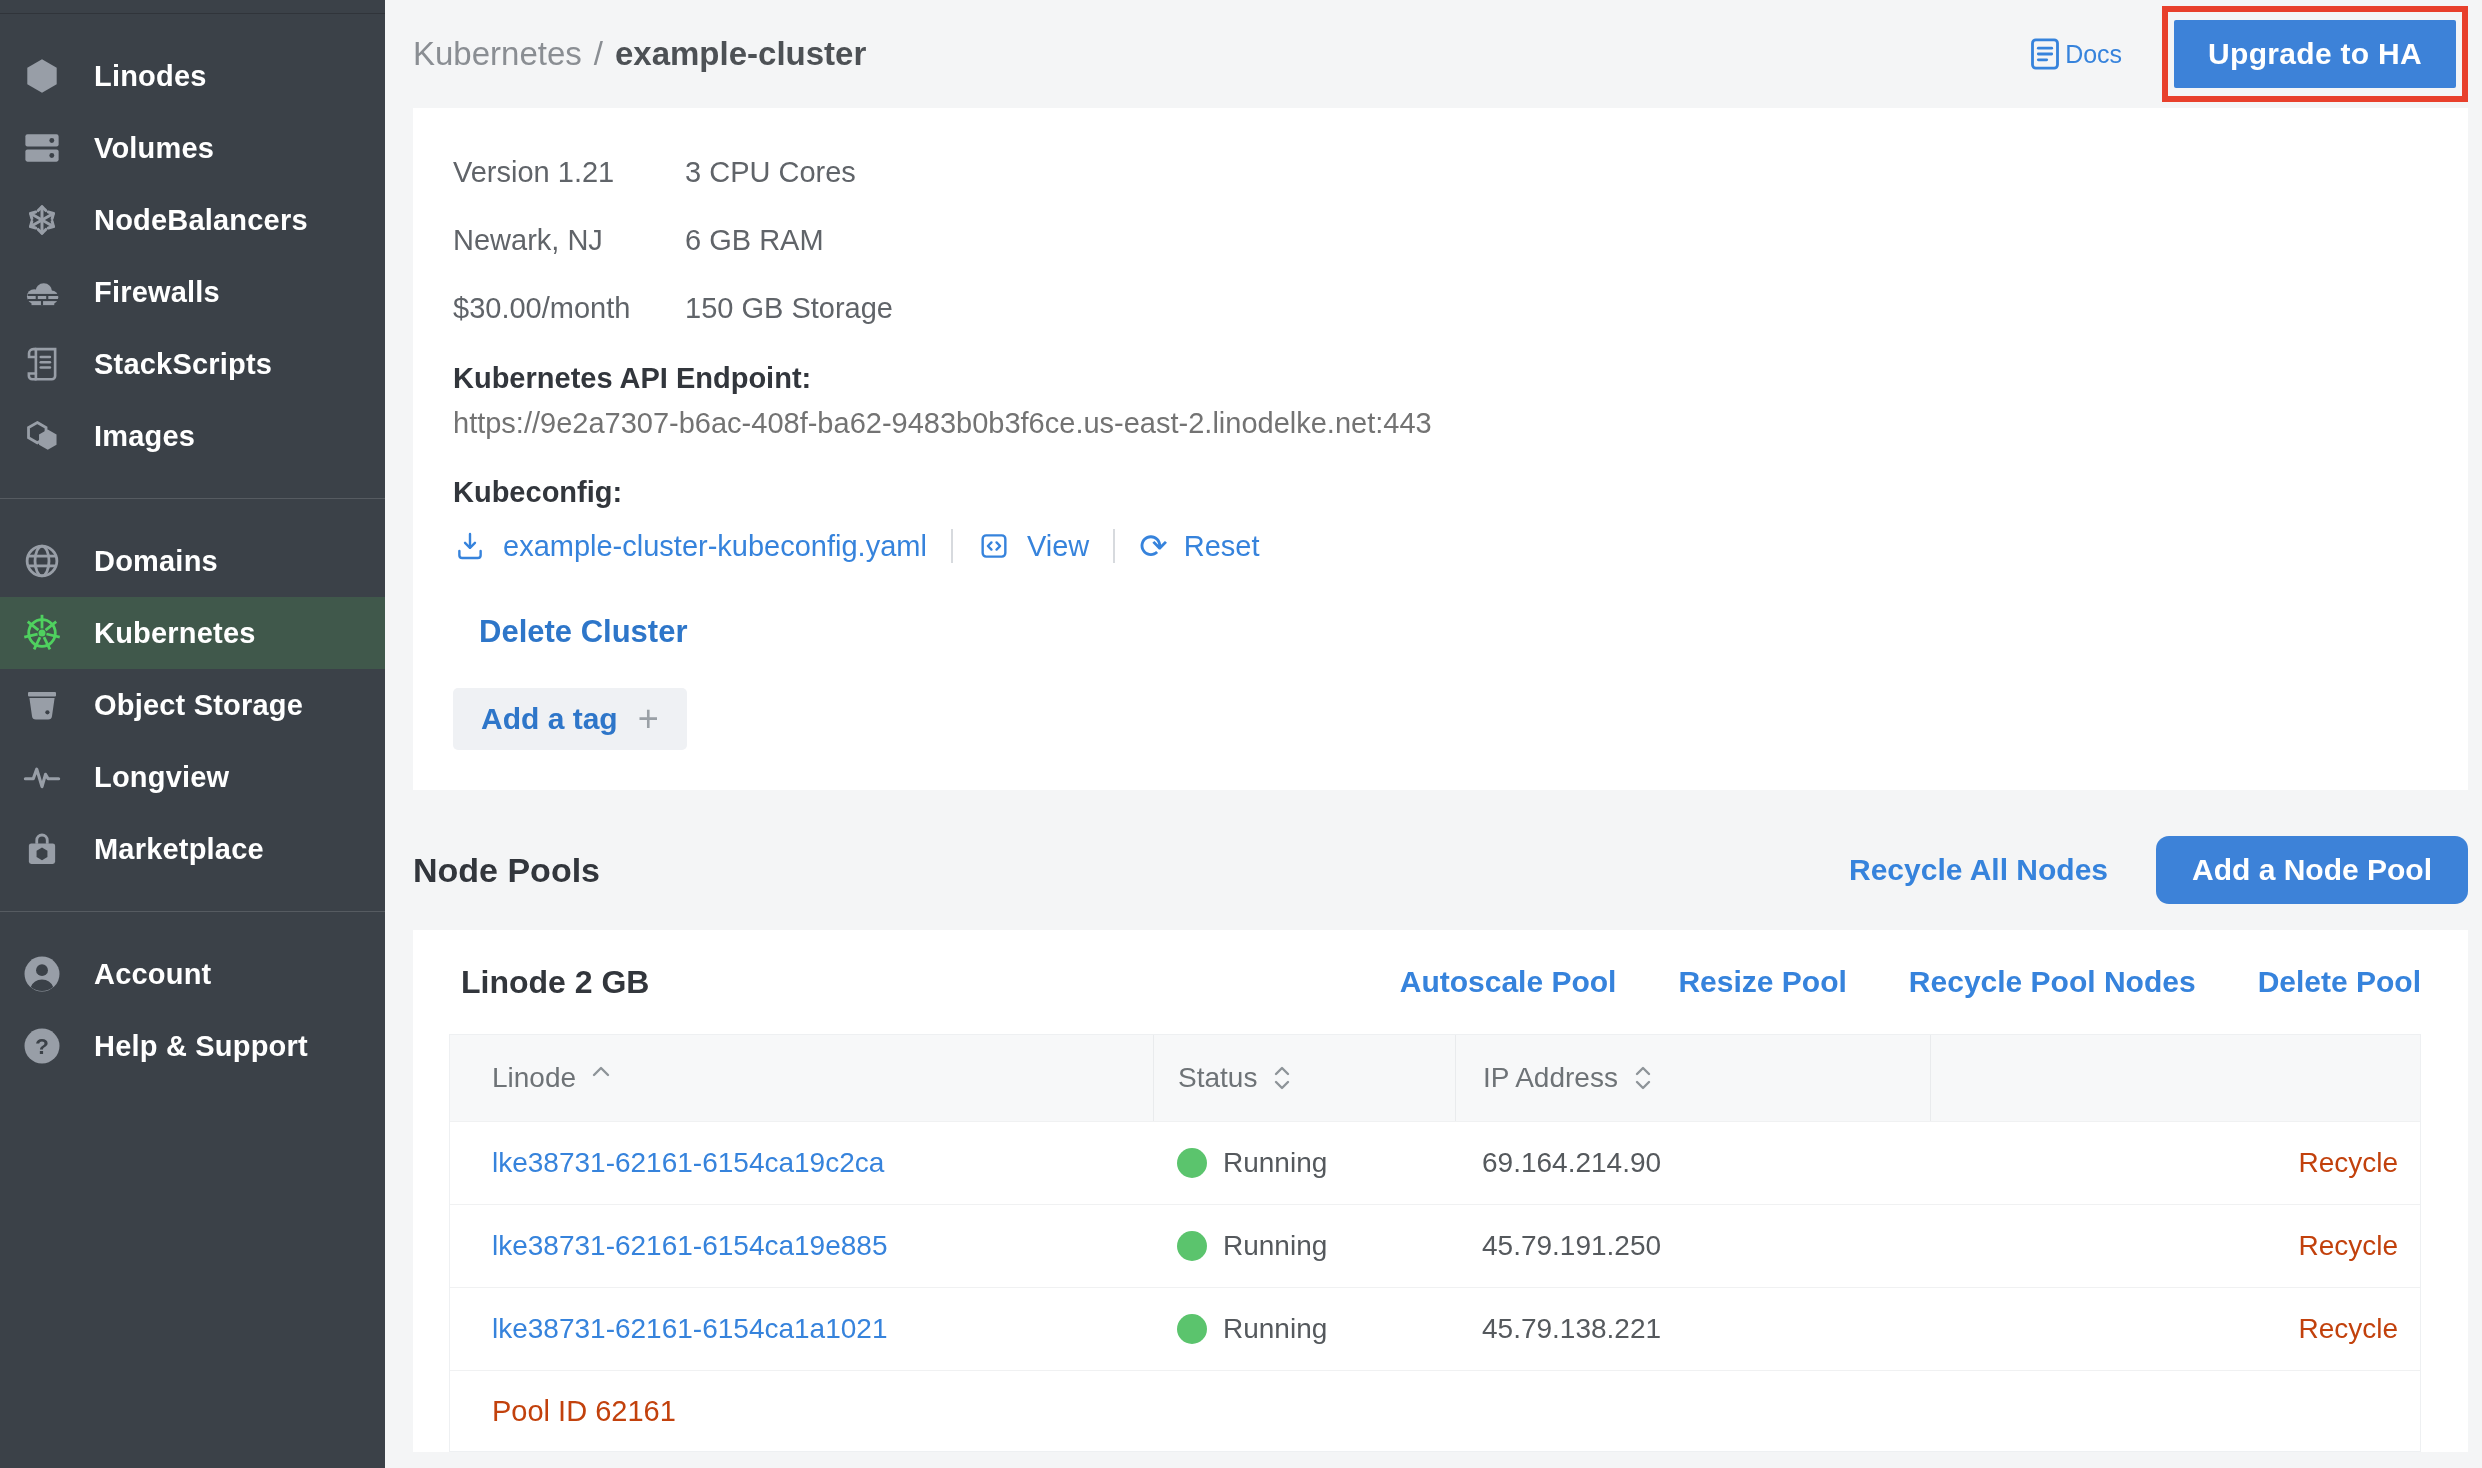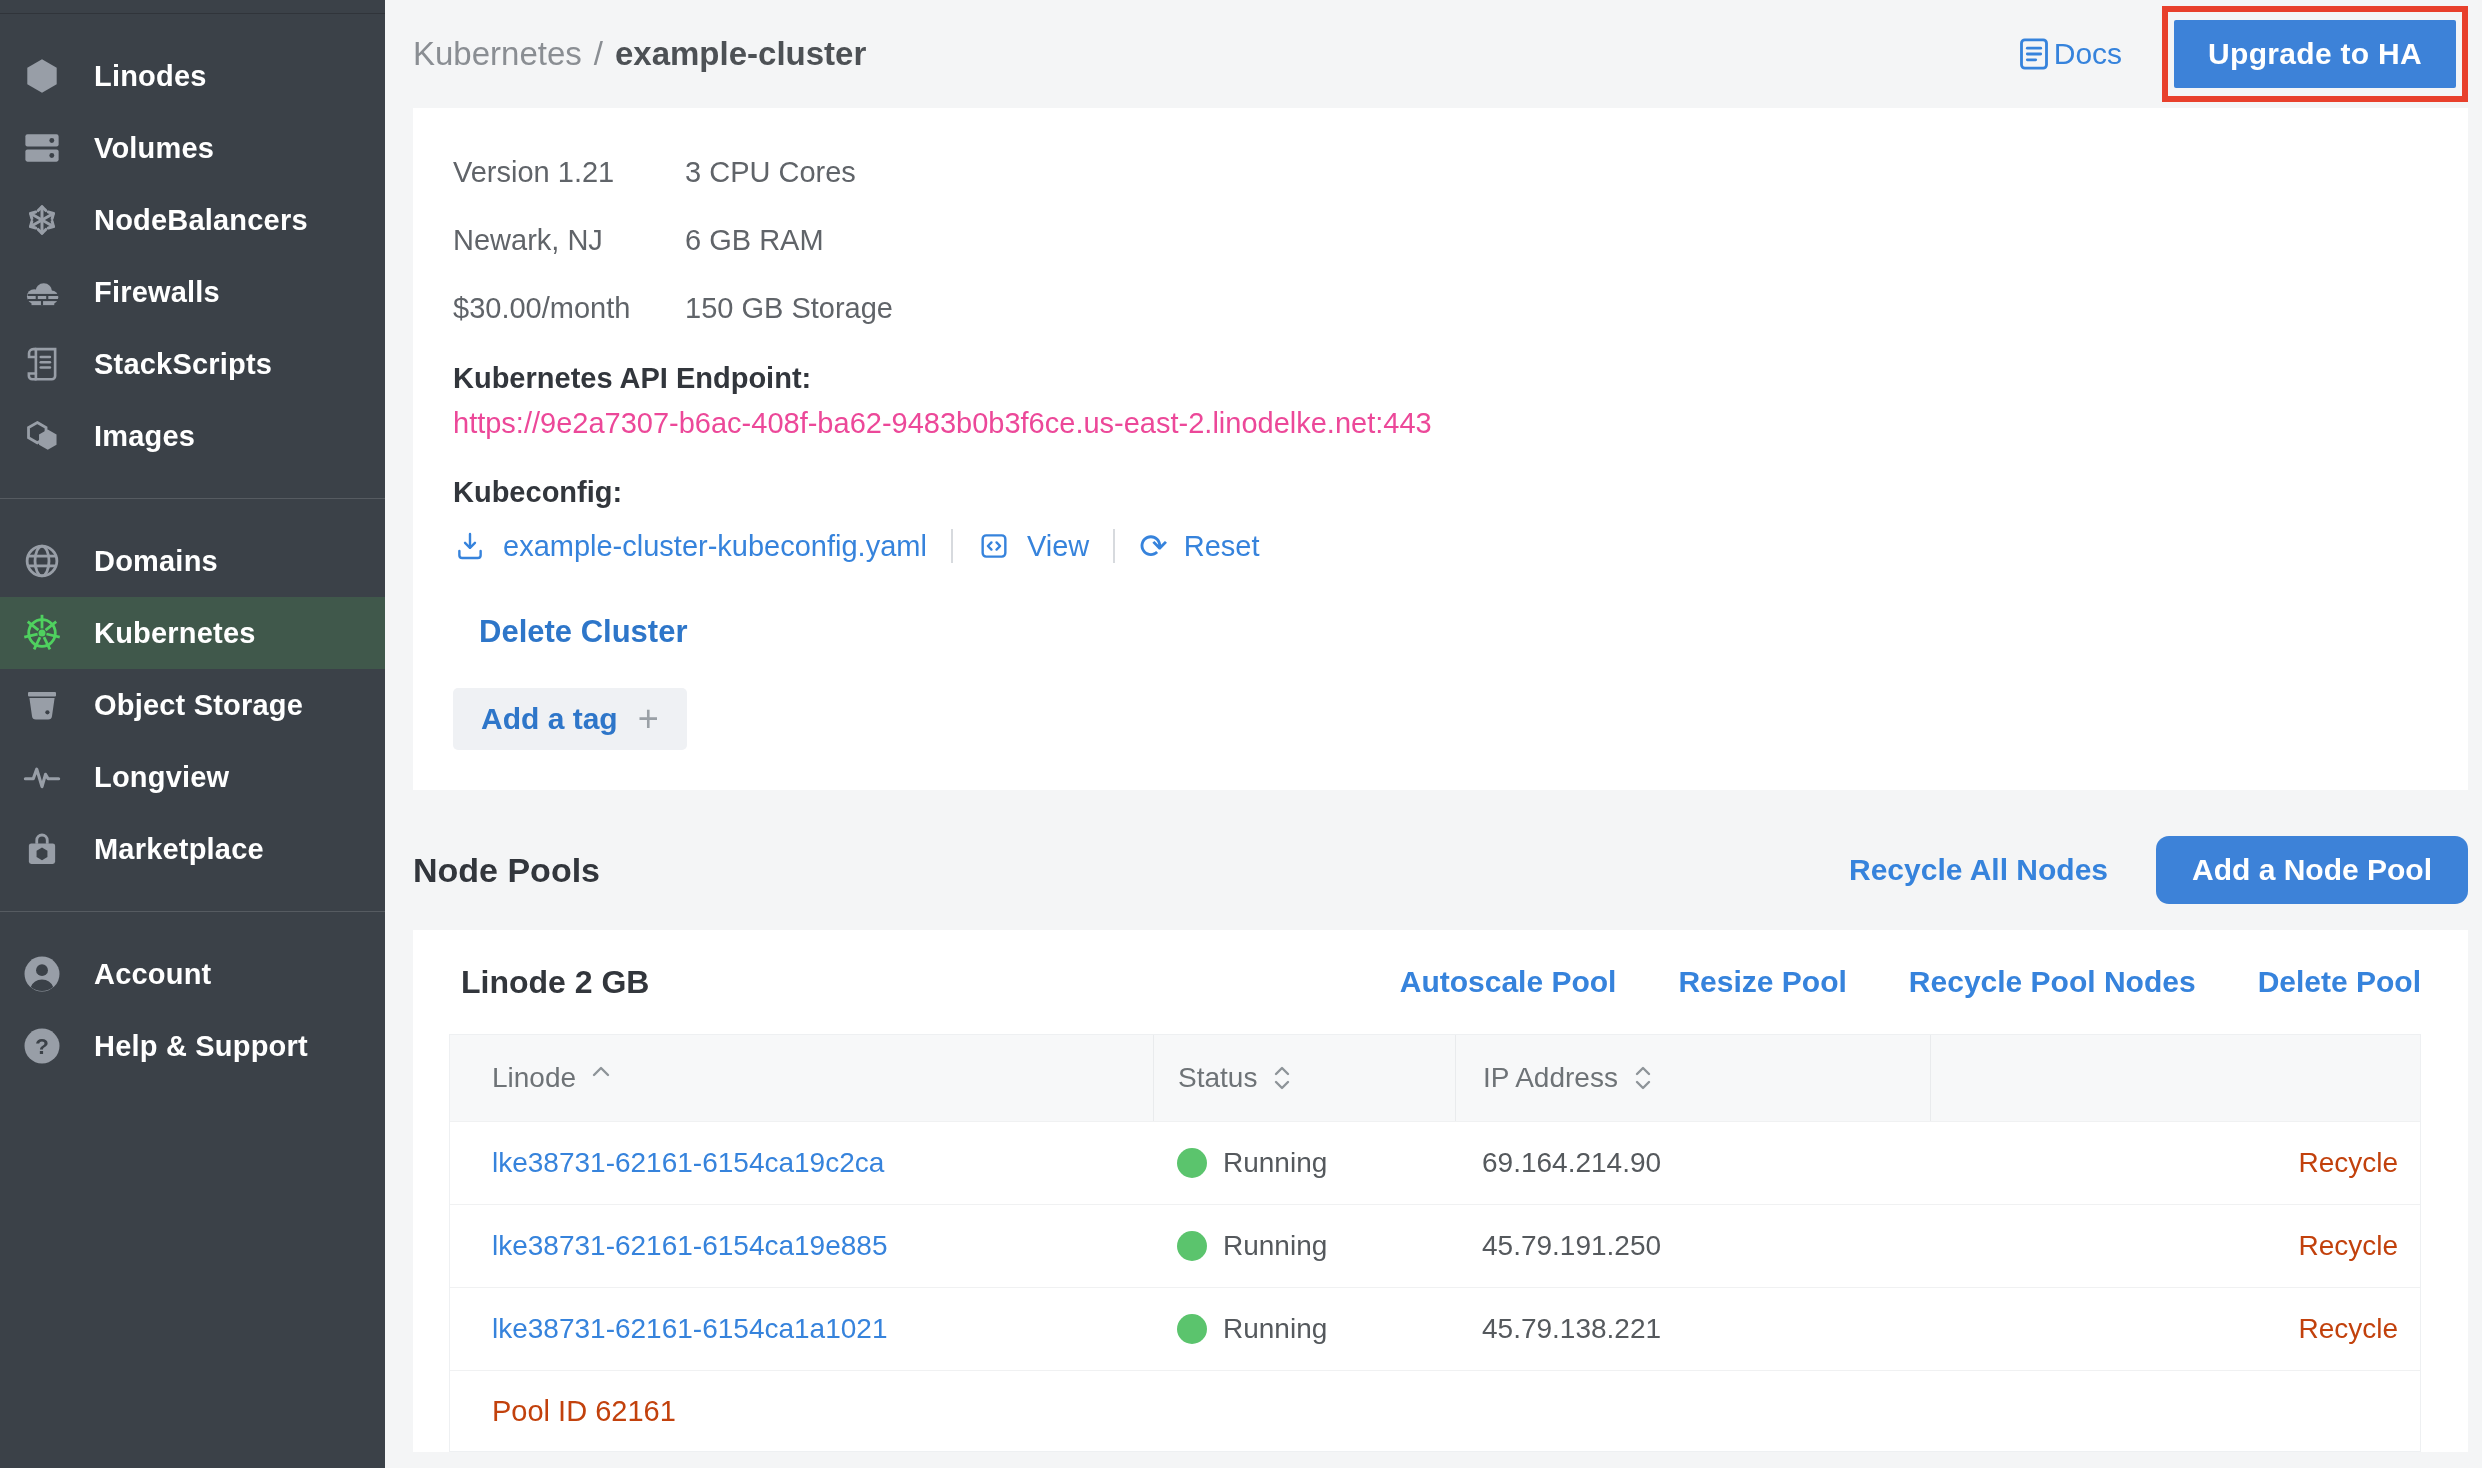--- a/index.html
+++ b/index.html
@@ -34,35 +34,35 @@
   .side-item.selected .side-icon{color:#4fd15f;}
   .side-divider{height:1px;background:rgba(255,255,255,.14);margin:26px 0;}
   
   .main{flex:1;padding:0 14px 0 28px;display:flex;flex-direction:column;}
   .page-header{height:108px;display:flex;align-items:center;}
   .breadcrumb{flex:1;font-size:33px;display:flex;align-items:center;gap:12px;}
   .crumb-link{color:#8a8e93;cursor:pointer;}
   .crumb-sep{color:#8a8e93;}
   .crumb-current{color:#4d5155;font-weight:700;}
   .header-actions{display:flex;align-items:center;gap:40px;}
-  .docs-link{display:flex;align-items:center;color:#3683dc;font-size:30px;cursor:pointer;}
+  .docs-link{display:flex;align-items:center;color:#3683dc;font-size:25px;cursor:pointer;}
   .docs-link svg{width:40px;height:40px;}
   .upgrade-wrap{border:6px solid #e8402c;padding:8px 6px;}
   .upgrade-btn{
     background:#3d82d8;color:#fff;border:none;border-radius:2px;
     font-family:inherit;font-size:30px;font-weight:700;
     height:68px;padding:0 34px;cursor:pointer;letter-spacing:.3px;
   }
   
   .card{background:#fff;}
   .summary-card{padding:30px 40px 40px 40px;}
   .sum-row{display:flex;align-items:center;height:68px;font-size:29px;color:#606469;}
   .sum-left{width:232px;}
   .sec-label{margin-top:14px;font-size:29px;font-weight:700;color:#32363c;line-height:44px;}
-  .endpoint-url{font-size:29px;color:#ec4899;line-height:46px;}
+  .endpoint-url{font-size:29px;color:#737373;line-height:46px;}
   .kc-label{margin-top:24px;}
   .kc-row{margin-top:8px;height:48px;display:flex;align-items:center;}
   .kc-link{display:flex;align-items:center;gap:16px;color:#3683dc;font-size:29px;cursor:pointer;}
   .kc-link svg{width:34px;height:34px;}
   .reset-glyph{font-size:34px;line-height:34px;color:#3683dc;}
   .vsep{width:2px;height:34px;background:#d7dade;margin:0 24px;}
   .delete-row{margin-top:44px;padding-left:26px;}
   .delete-link{color:#2e76c9;font-size:31px;font-weight:700;cursor:pointer;}
   .tag-chip{
     margin-top:38px;display:inline-flex;align-items:center;gap:20px;

